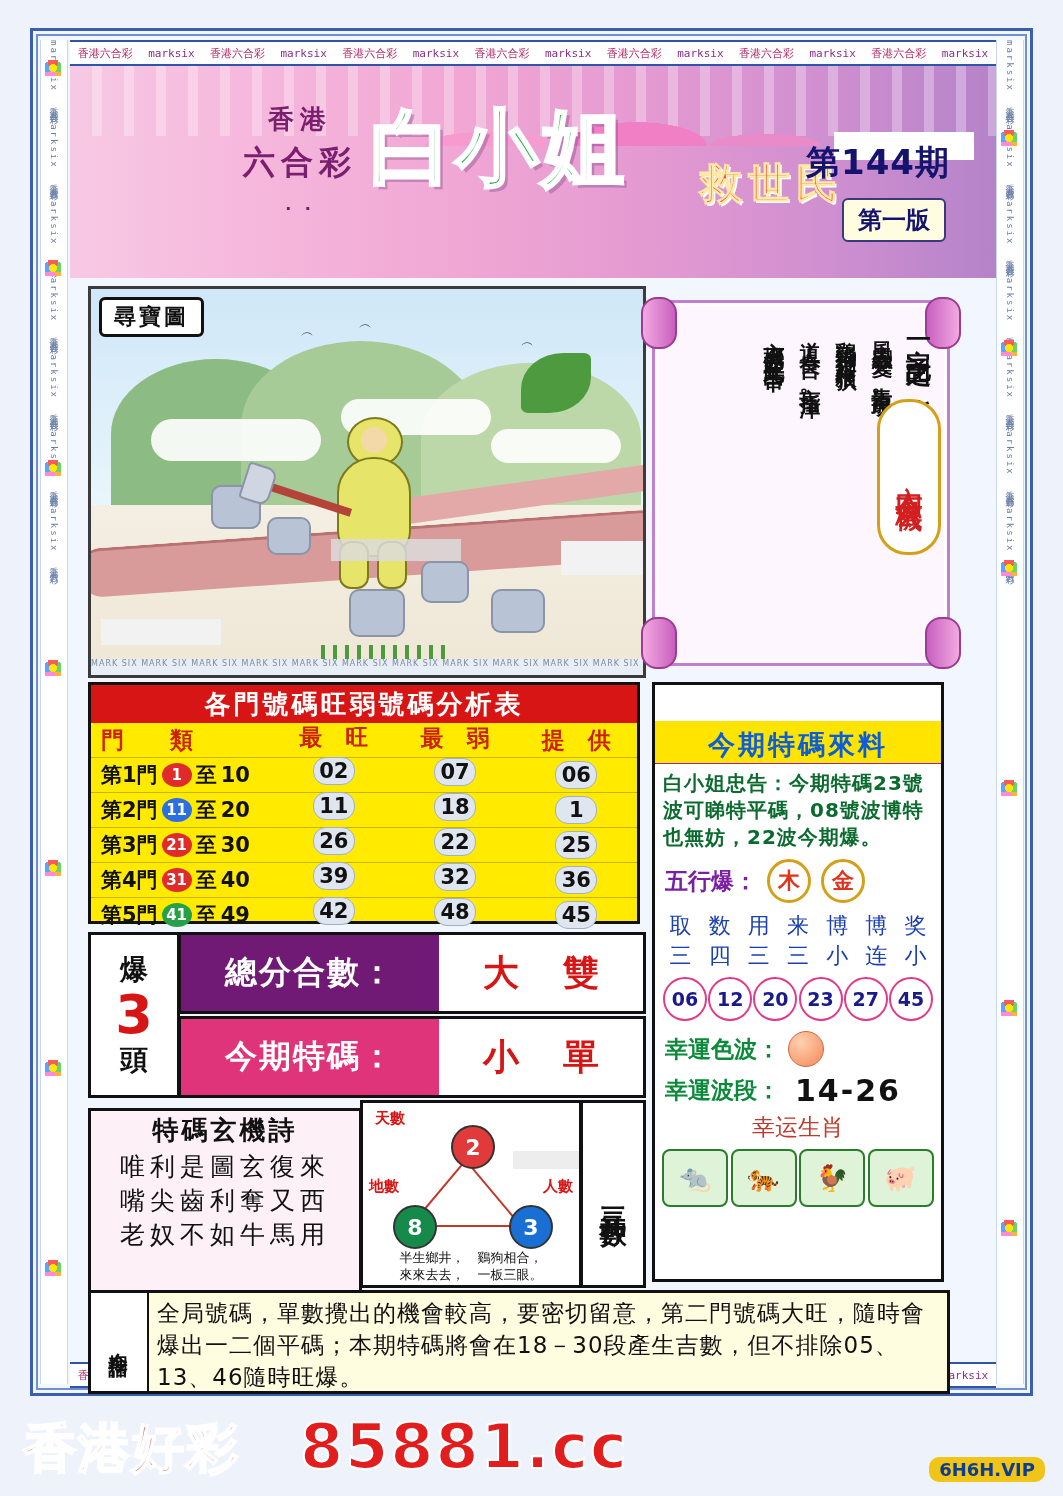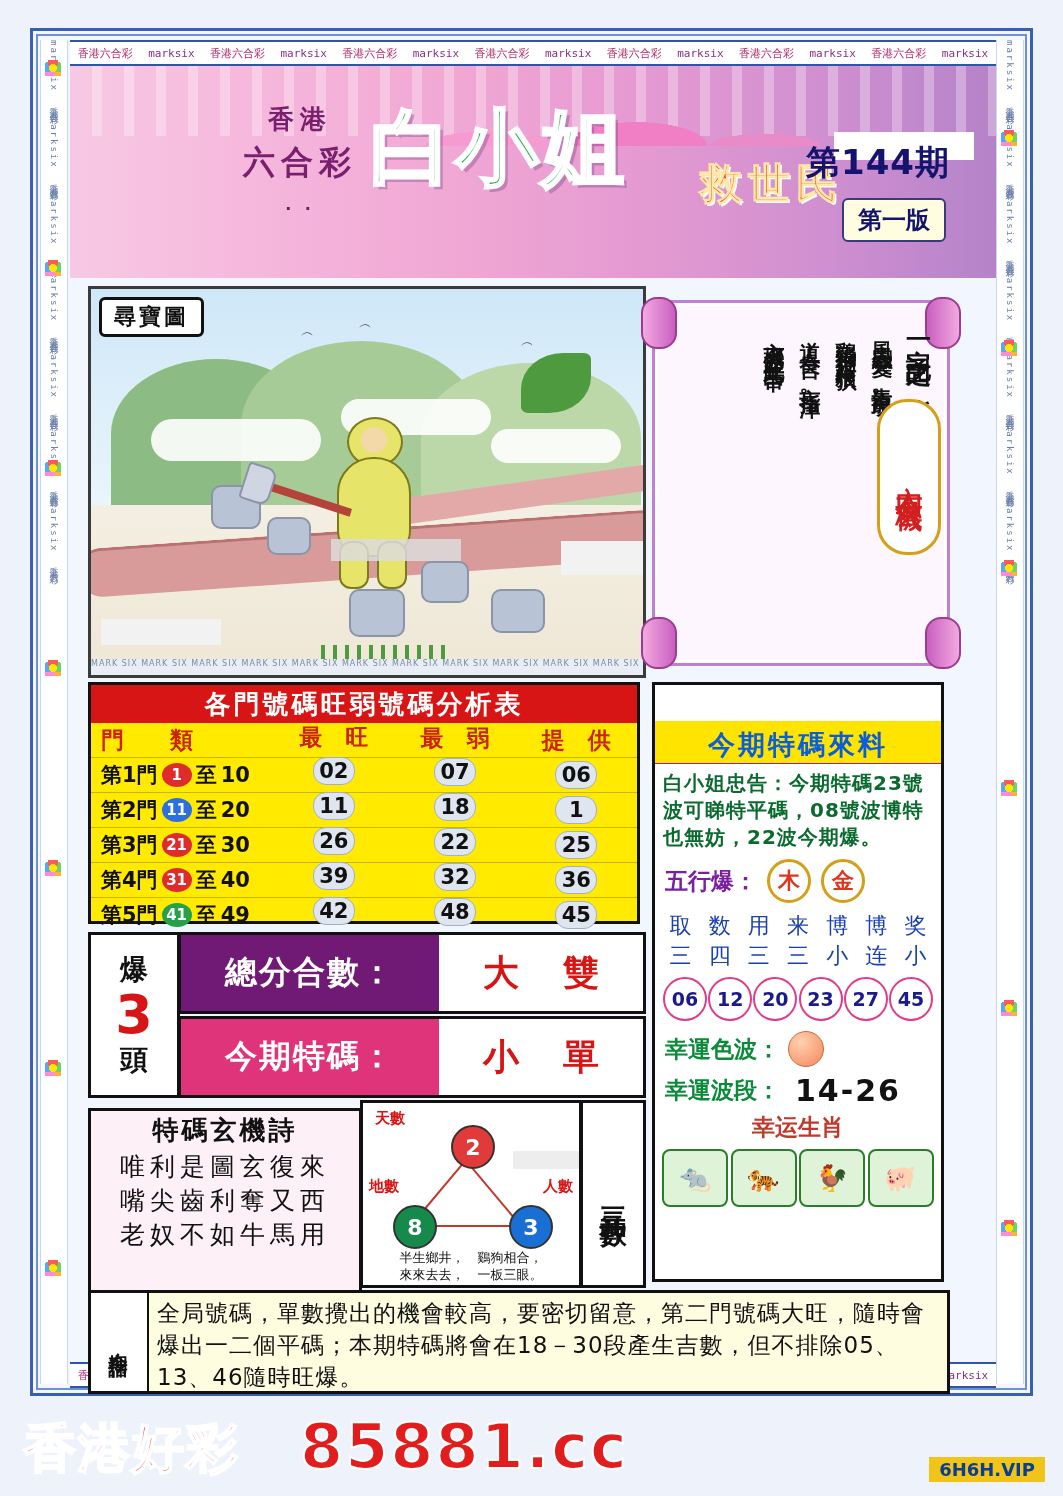--- a/index.html
+++ b/index.html
@@ -125,21 +125,21 @@
   .rp-hand{display:flex;justify-content:space-around;padding:6px 6px 0;font-size:22px;color:#1a3fb0;font-family:"DejaVu Serif","Liberation Serif",serif;}
   .rp-hand2{display:flex;justify-content:space-around;padding:0 6px;font-size:22px;color:#1a3fb0;font-family:"DejaVu Serif","Liberation Serif",serif;}
   .rp-nums{display:flex;justify-content:space-between;padding:6px 8px;}
   .nball{width:40px;height:40px;border-radius:50%;background:#fff;border:2px solid #e03a8a;color:#1a1a8a;font-size:19px;font-weight:bold;display:flex;align-items:center;justify-content:center;}
   .rp-lucky{display:flex;align-items:center;gap:8px;padding:4px 10px;}
   .rp-lucky .lbl{font-size:23px;font-weight:bold;color:#0b8a3a;}
   .colorball{width:34px;height:34px;border-radius:50%;background:radial-gradient(circle at 35% 30%, #ffd1b0, #f4875a);border:1px solid #c96a3e;}
   .rp-band{display:flex;align-items:center;gap:15px;padding:2px 10px;}
   .rp-band .lbl{font-size:23px;font-weight:bold;color:#0b8a3a;}
   .rp-band .val{font-size:30px;font-weight:bold;color:#111;letter-spacing:2px;}
-  .rp-zodiac-title{text-align:center;font-size:23px;font-weight:bold;color:#c0392b;font-family:"DejaVu Serif","Liberation Serif",serif;padding:2px;}
+  .rp-zodiac-title{text-align:center;font-size:23px;font-weight:normal;color:#c0392b;font-family:"DejaVu Serif","Liberation Serif",serif;padding:2px;}
   .rp-zodiac{display:flex;justify-content:space-around;padding:4px 6px 8px;}
   .zcell{width:62px;height:54px;border:2px solid #2a7d2a;border-radius:8px;background:#dff3d8;display:flex;align-items:center;justify-content:center;font-size:26px;}
 
   
   .bao{position:absolute;left:88px;top:932px;width:86px;height:160px;border:3px solid #111;background:#fff;display:flex;flex-direction:column;align-items:center;justify-content:center;}
   .bao .t{font-size:28px;font-weight:bold;color:#111;}
   .bao .n{font-size:54px;font-weight:bold;color:#d81515;line-height:52px;}
   .bao .b{font-size:28px;font-weight:bold;color:#111;}
   .rowbox{position:absolute;left:178px;width:462px;height:76px;border:3px solid #111;display:flex;align-items:center;background:#fff;}
   .rowbox.r1{top:932px;}
@@ -170,21 +170,21 @@
   
   .cmt{position:absolute;left:88px;top:1290px;width:856px;height:98px;border:3px solid #111;background:#fffde0;display:flex;}
   .cmt .lab{width:56px;background:#fff;border-right:2px solid #111;display:flex;align-items:center;justify-content:center;}
   .cmt .lab span{writing-mode:vertical-rl;font-size:19px;font-weight:bold;color:#111;letter-spacing:2px;}
   .cmt .txt{flex:1;padding:4px 8px;font-size:23px;color:#111;line-height:32px;letter-spacing:1px;}
 
   
   .footer{position:absolute;left:0;top:1400px;width:1063px;height:96px;background:#eef3fb;}
   .f-cn{position:absolute;left:24px;top:14px;font-size:52px;font-weight:bold;color:#e21d1d;-webkit-text-stroke:2px #fff;letter-spacing:2px;}
   .f-url{position:absolute;left:300px;top:10px;font-size:62px;font-weight:bold;color:#e21d1d;-webkit-text-stroke:2px #fff;letter-spacing:2px;}
-  .f-badge{position:absolute;right:18px;bottom:14px;background:#f0c419;color:#0b3d91;font-size:18px;font-weight:bold;padding:2px 10px;border-radius:0;}
+  .f-badge{position:absolute;right:18px;bottom:14px;background:#f0c419;color:#0b3d91;font-size:18px;font-weight:bold;padding:2px 10px;border-radius:10px;}
 </style>
 </head>
 <body>
 
 <div class="page">
 
   <div class="frame"></div>
   <div class="frame-inner"></div>
 
   <div class="rail left">

